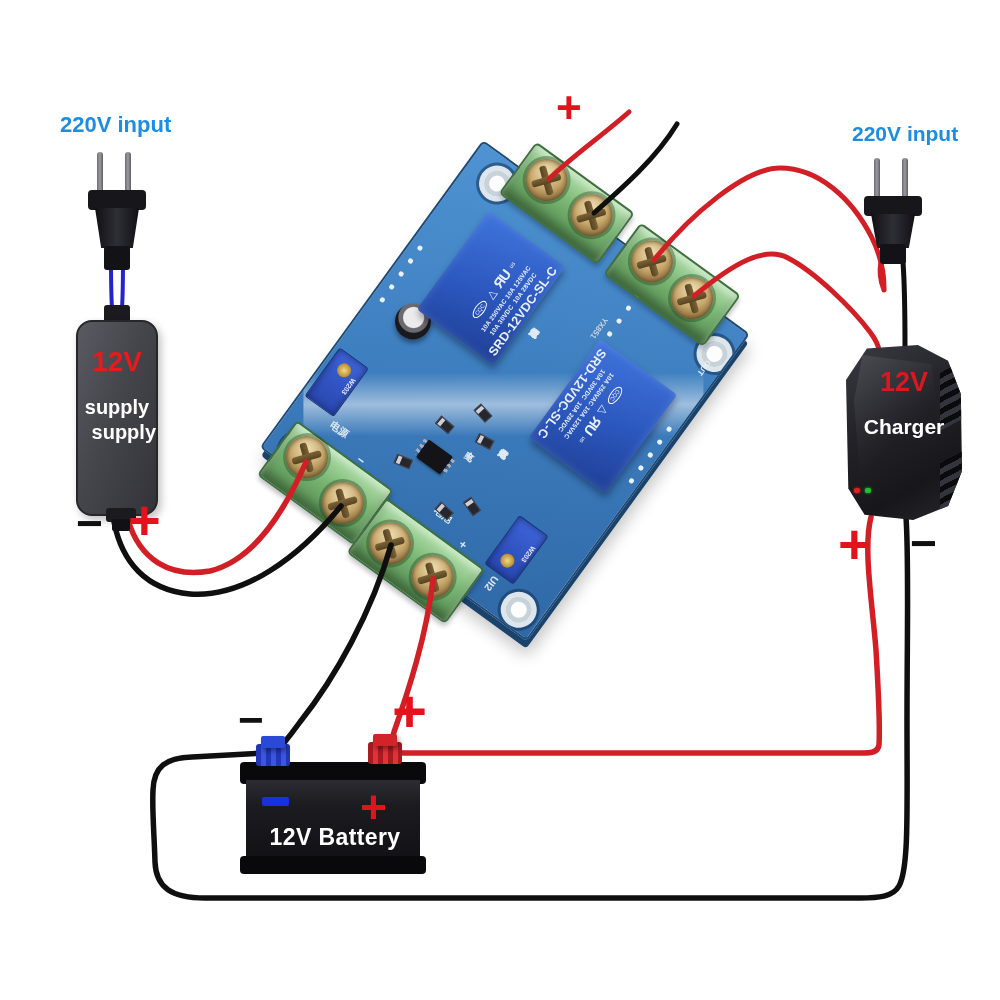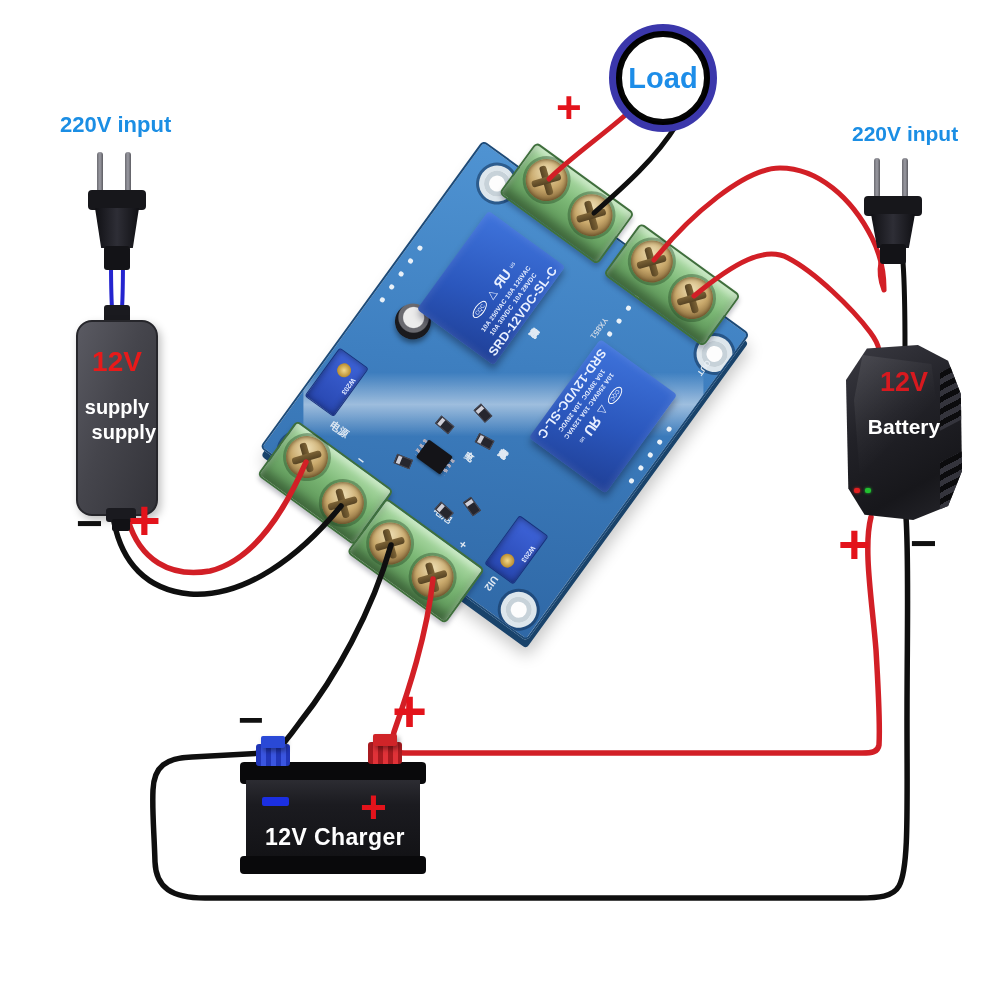--- a/index.html
+++ b/index.html
@@ -230,37 +230,34 @@
     <div class="ps-v">12V</div>
     <div class="ps-n" style="top:74px;">supply</div>
     <div class="ps-n" style="top:99px;text-align:right;">supply</div>
   </div>
   <div class="ps-conn-b1"></div>
   <div class="ps-conn-b2"></div>
   <div class="sym blk" style="left:76px;top:500px;font-size:46px;">−</div>
   <div class="sym red" style="left:128px;top:492px;font-size:56px;">+</div>
 
   <div class="sym red" style="left:556px;top:86px;font-size:44px;">+</div>
-  <div class="load-outer">
-    <div class="load-inner">Load</div>
-  </div>
 
   <div class="bluelabel" style="left:852px;top:122px;font-size:21px;">220V input</div>
   <div class="prong" style="left:874px;top:158px;height:40px;"></div>
   <div class="prong" style="left:902px;top:158px;height:40px;"></div>
   <div class="plug-shoulder" style="left:864px;top:196px;"></div>
   <div class="plug-mid" style="left:871px;top:214px;height:34px;"></div>
   <div class="plug-neck" style="left:880px;top:244px;height:20px;"></div>
 
   <div class="charger">
     <div class="facet"></div>
     <div class="ribs1"></div>
     <div class="ribs2"></div>
     <div class="c-v">12V</div>
-    <div class="c-n">Battery</div>
+    <div class="c-n">Charger</div>
   </div>
   <div class="led" style="left:854px;top:488px;background:#e02020;box-shadow:0 0 3px #e02020;"></div>
   <div class="led" style="left:865px;top:488px;background:#22c030;box-shadow:0 0 3px #22c030;"></div>
   <div class="sym red" style="left:838px;top:516px;font-size:56px;">+</div>
   <div class="sym blk" style="left:910px;top:520px;font-size:46px;">−</div>
 
   <div class="sym blk" style="left:238px;top:698px;font-size:44px;">−</div>
   <div class="sym red" style="left:392px;top:682px;font-size:60px;">+</div>
 
   <div class="bat-term" style="left:256px;top:744px;width:34px;height:22px;
@@ -269,15 +266,15 @@
   </div>
   <div class="bat-term" style="left:368px;top:742px;width:34px;height:22px;
        background:repeating-linear-gradient(90deg,#a81b20 0 5px,#e03238 5px 10px);">
     <div class="cap" style="background:#d02428;"></div>
   </div>
   <div class="bat-bar" style="left:240px;top:762px;width:186px;height:22px;"></div>
   <div class="bat-body"></div>
   <div class="bat-bar" style="left:240px;top:856px;width:186px;height:18px;"></div>
   <div class="bat-dash"></div>
   <div class="sym red" style="left:360px;top:784px;font-size:46px;z-index:7;">+</div>
-  <div class="bat-label">12V Charger</div>
+  <div class="bat-label">12V Battery</div>
 
 </div>
 
 </body></html>

